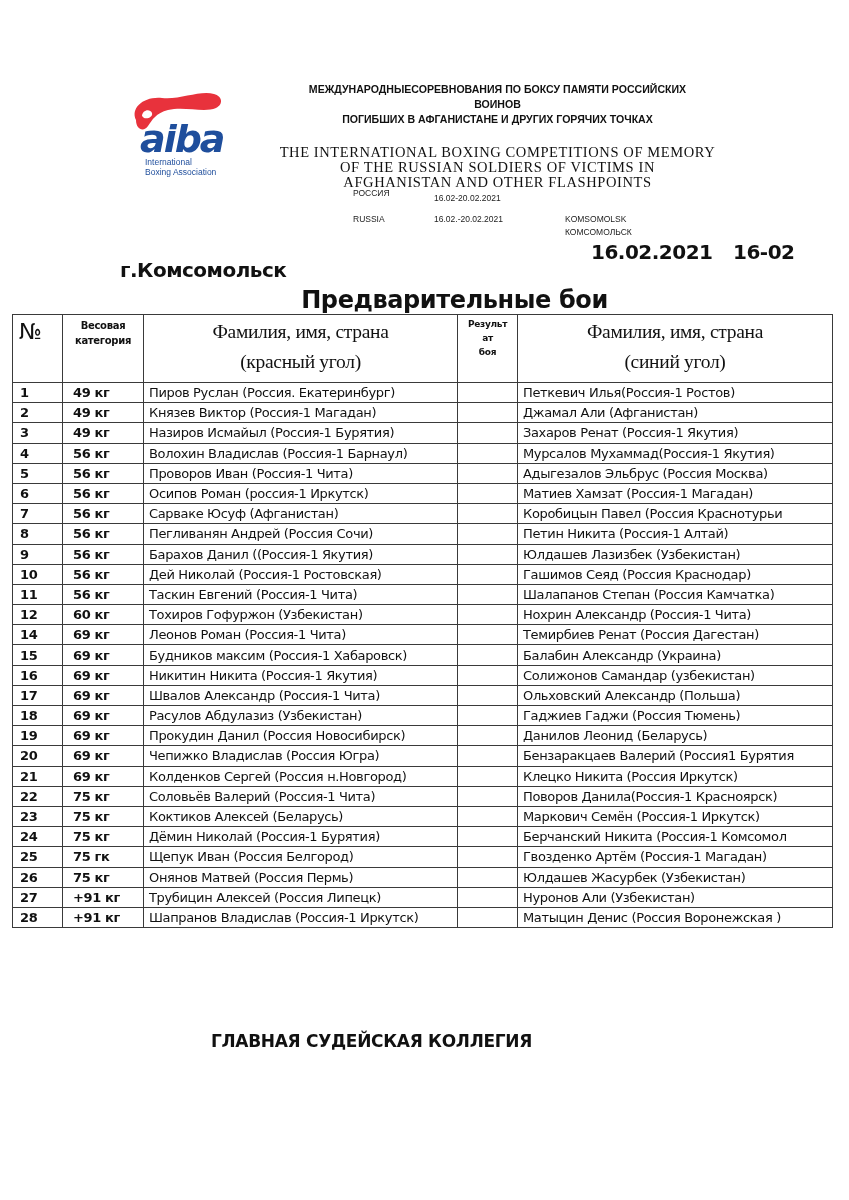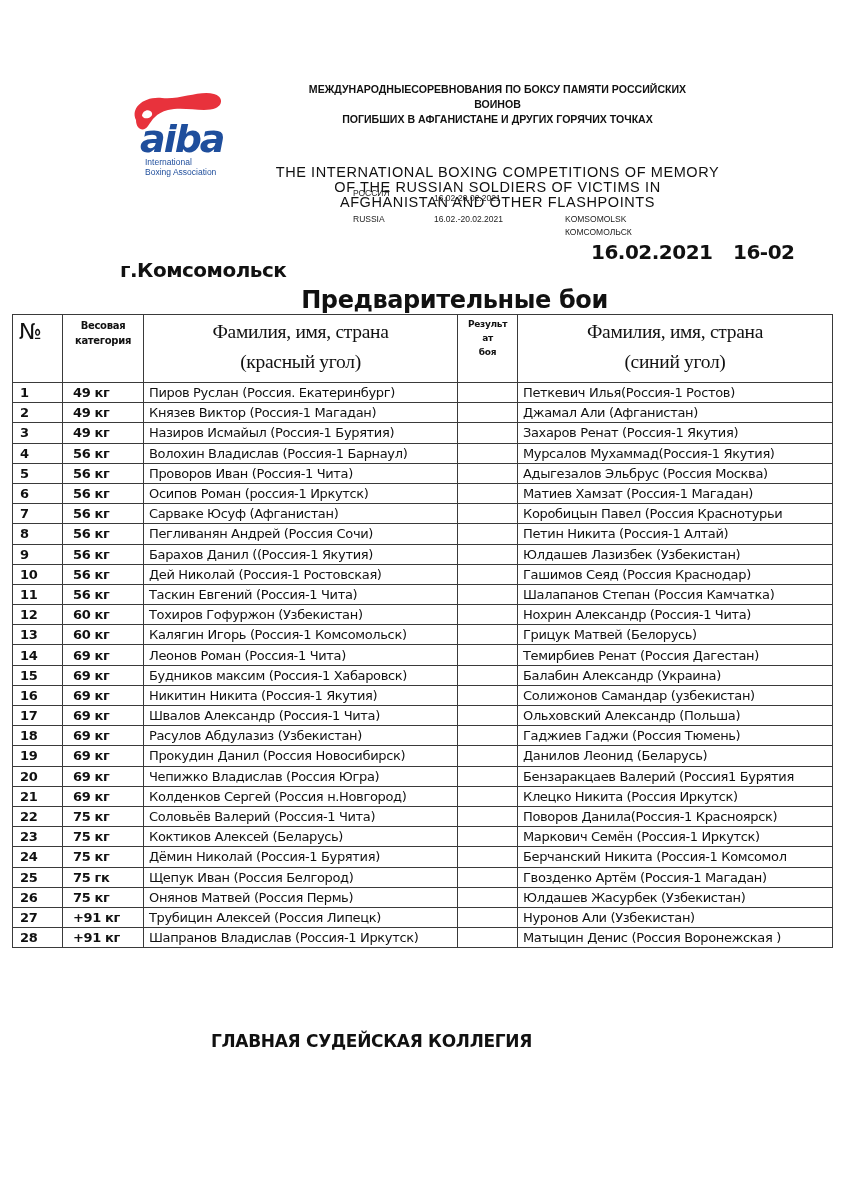--- a/index.html
+++ b/index.html
@@ -4,21 +4,21 @@
 <style>
   html, body { margin: 0; padding: 0; }
   body {
     width: 849px; height: 1200px; background: #ffffff; position: relative;
     overflow: hidden; color: #111111;
     font-family: "Liberation Sans", sans-serif;
   }
   .logo { position: absolute; left: 122px; top: 86px; width: 110px; height: 100px; }
   .logo-sub { position: absolute; left: 145px; top: 157px; font-size: 8.5px; line-height: 10px; color: #1f4e9c; font-family: "Liberation Sans", sans-serif; }
   .h-ru { position: absolute; left: 270px; width: 455px; text-align: center; font-weight: bold; font-size: 11.5px; line-height: 15px; font-family: "Liberation Sans", sans-serif; transform: scaleX(0.92); }
-  .h-en { position: absolute; left: 270px; width: 455px; text-align: center; font-size: 14.5px; line-height: 15px; letter-spacing: 0.6px; font-family: Liberation Sans, sans-serif; margin-top: 20px; }
+  .h-en { position: absolute; left: 270px; width: 455px; text-align: center; font-size: 14.5px; line-height: 15px; letter-spacing: 0.6px; font-family: Liberation Serif, serif; }
   .h-small { position: absolute; font-size: 8.5px; font-family: "Liberation Sans", sans-serif; color: #222; }
   .city { position: absolute; left: 120px; top: 258px; font-size: 20px; font-weight: bold; font-family: "DejaVu Sans", sans-serif; letter-spacing: -0.5px; }
   .datetime { position: absolute; left: 591px; top: 240px; font-size: 20px; font-weight: bold; font-family: "DejaVu Sans", sans-serif; letter-spacing: -0.5px; word-spacing: 14px; }
   .section-title { position: absolute; left: 0; width: 849px; top: 286px; text-align: center; font-size: 24px; font-weight: bold; font-family: "DejaVu Sans", sans-serif; padding-left: 60px; box-sizing: border-box; letter-spacing: -0.4px; }
   table.bouts { position: absolute; left: 12px; top: 314px; width: 820px; border-collapse: collapse; table-layout: fixed; }
   table.bouts td, table.bouts th { border: 1px solid #3a3a3a; padding: 0; overflow: hidden; white-space: nowrap; }
   table.bouts thead th { height: 63px; vertical-align: top; font-weight: normal; }
   .th-no { font-size: 22px; text-align: left; padding-left: 6px !important; padding-top: 4px !important; font-family: "DejaVu Sans", sans-serif; }
   .th-weight { font-size: 10px; font-weight: bold !important; line-height: 15px; padding-top: 3px !important; font-family: "DejaVu Sans", sans-serif; letter-spacing: -0.3px; }
   .th-name { font-size: 19.5px; line-height: 30px; padding-top: 2px !important; font-family: Liberation Serif, serif; letter-spacing: -0.3px; }
@@ -176,27 +176,20 @@
         <td class="fighter">Шалапанов Степан (Россия Камчатка)</td>
       </tr>
       <tr>
         <td class="no">12</td>
         <td class="weight">60 кг</td>
         <td class="fighter">Тохиров Гофуржон (Узбекистан)</td>
         <td class="result"></td>
         <td class="fighter">Нохрин Александр (Россия-1 Чита)</td>
       </tr>
       <tr>
-        <td class="no">13</td>
-        <td class="weight">60 кг</td>
-        <td class="fighter">Калягин Игорь (Россия-1 Комсомольск)</td>
-        <td class="result"></td>
-        <td class="fighter">Грицук Матвей (Белорусь)</td>
-      </tr>
-      <tr>
         <td class="no">14</td>
         <td class="weight">69 кг</td>
         <td class="fighter">Леонов Роман (Россия-1 Чита)</td>
         <td class="result"></td>
         <td class="fighter">Темирбиев Ренат (Россия Дагестан)</td>
       </tr>
       <tr>
         <td class="no">15</td>
         <td class="weight">69 кг</td>
         <td class="fighter">Будников максим (Россия-1 Хабаровск)</td>

